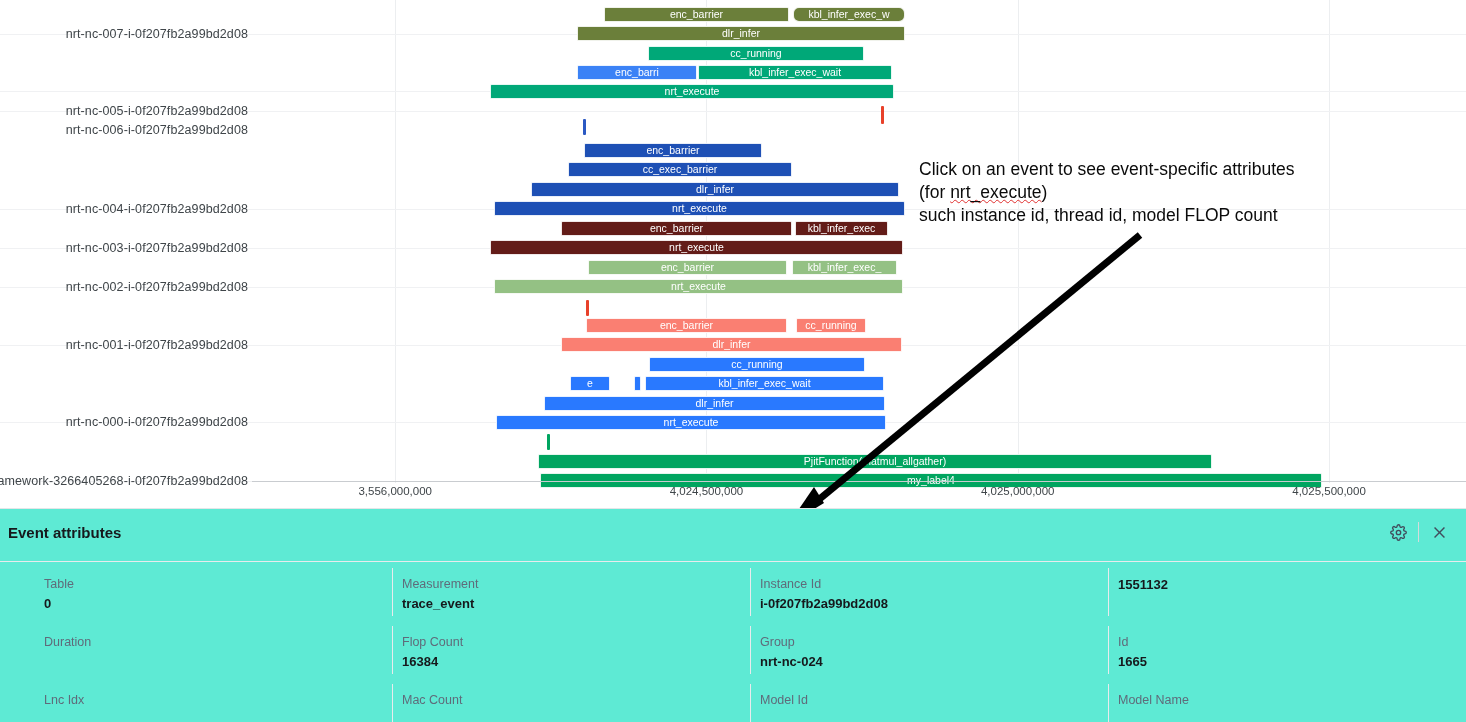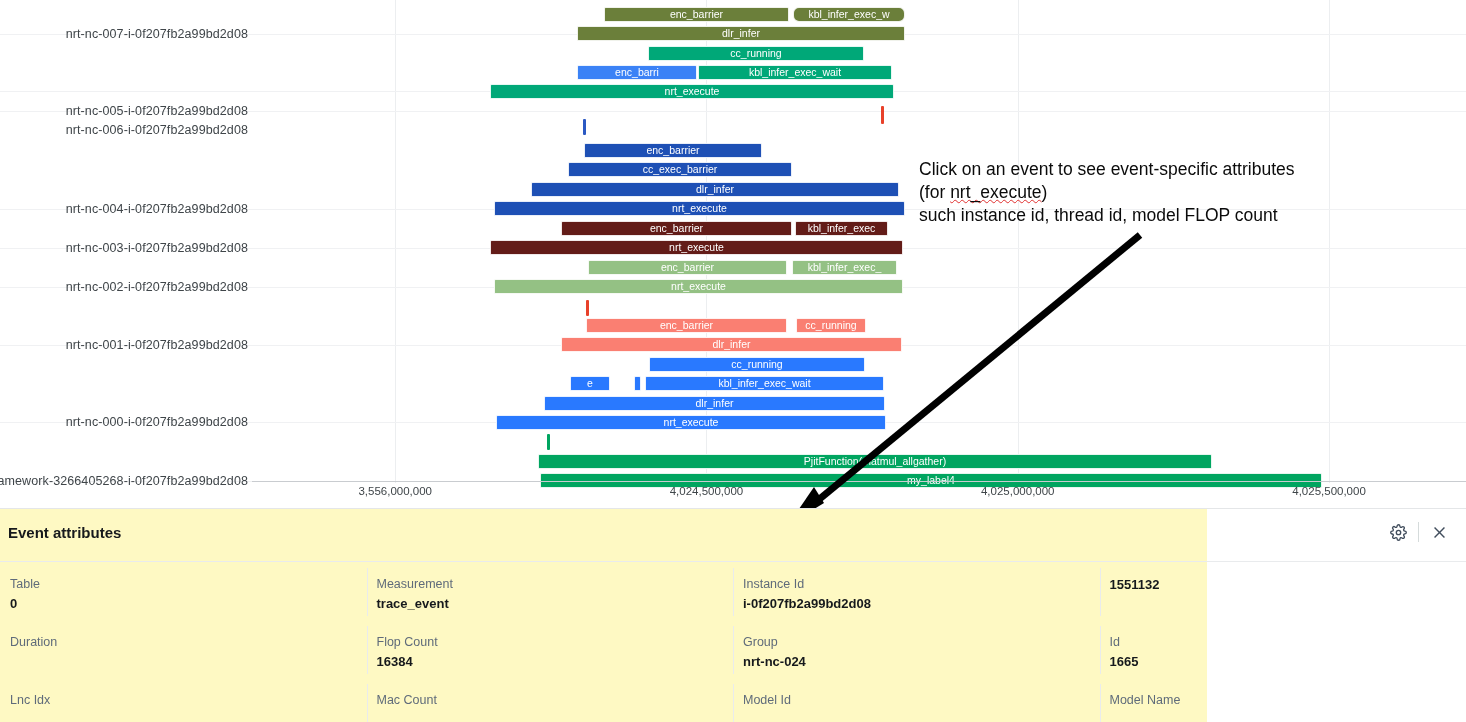--- a/index.html
+++ b/index.html
@@ -72,22 +72,22 @@
   
   #drag-handle {
     position: absolute; left: 735px; top: 512px; width: 18px; height: 10px;
   }
   #drag-handle i {
     display: block; width: 18px; height: 2px; background: #8a9096; margin-bottom: 3px; border-radius: 1px;
   }
 
   
   #panel {
-    position: absolute; left: 0; top: 508px; width: 1207px; height: 214px;
-    background: #fef9c3;
+    position: absolute; left: 0; top: 508px; width: 1466px; height: 214px;
+    background: #5eead4;
   }
   #panel-top-border { position: absolute; left:0; top:0; width: 1466px; height: 1px; background:#e4e6e8; }
   #panel-header {
     position: absolute; left: 0; top: 0; width: 1466px; height: 53px;
   }
   #panel-title {
     position: absolute; left: 8px; top: 24px; transform: translateY(-50%);
     font-size: 15px; font-weight: bold; color: #16191c;
   }
   #panel-actions {
@@ -99,20 +99,21 @@
     cursor: pointer; color: #414d5c;
   }
   #action-sep { width: 1px; height: 20px; background: #d5dbdb; margin: 0 3px; }
   #panel-divider { position: absolute; left: 0; top: 53px; width: 1466px; height: 1px; background: #e9ebed; }
 
   #attr-grid {
     position: absolute; left: 0; top: 54px; width: 1466px; height: 160px;
     display: grid;
     grid-template-columns: repeat(4, 1fr);
     grid-auto-rows: 58px;
+    padding-left: 34px;
   }
   .attr-cell { position: relative; padding: 13px 0 0 10px; }
   .attr-cell.sep::before {
     content: ""; position: absolute; left: 0; top: 6px; bottom: 4px; width: 1px; background: #e9ebed;
   }
   .attr-label { font-size: 12.5px; color: #5f6b7a; line-height: 1.5; }
   .attr-value { font-size: 13px; color: #16191c; font-weight: bold; line-height: 1.6; white-space: nowrap; }
 </style>
 </head>
 <body>

